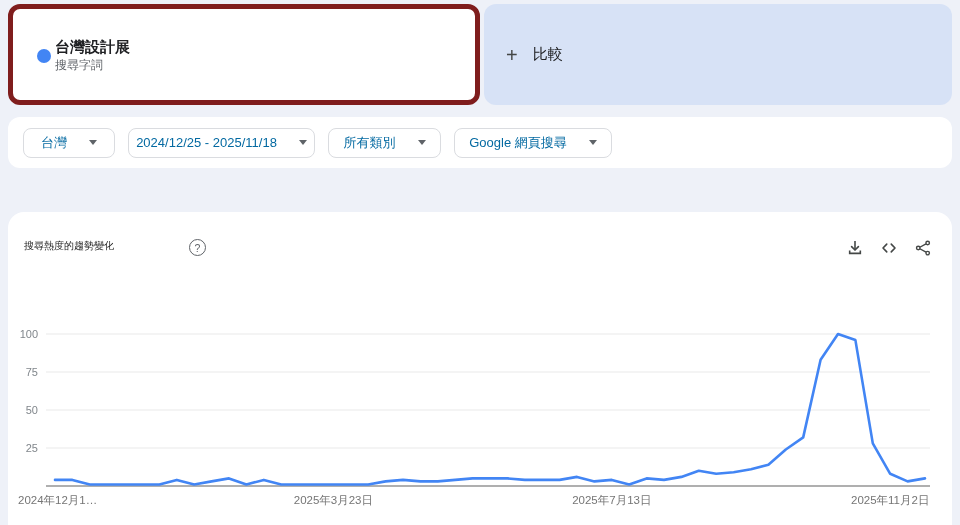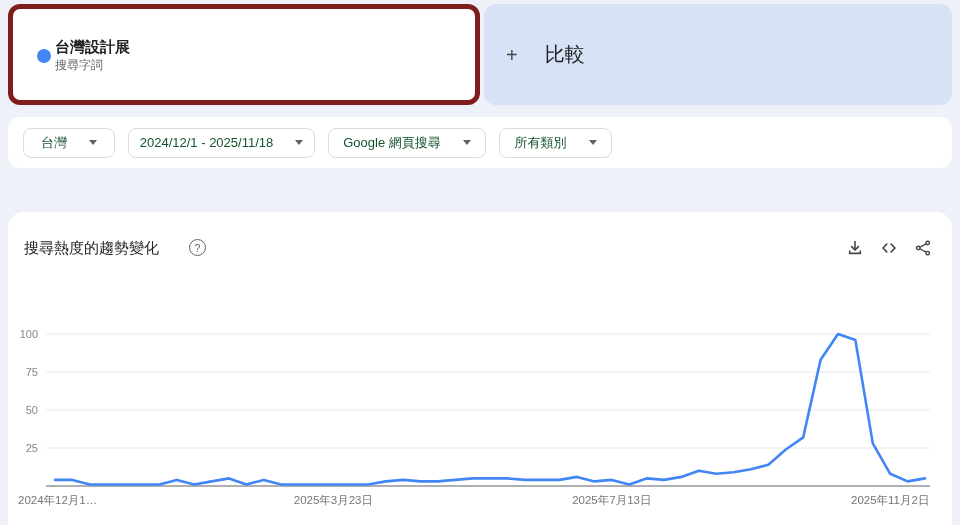--- a/index.html
+++ b/index.html
@@ -13,40 +13,40 @@
   .term-dot { position:absolute; left:24px; top:40px; width:14px; height:14px;
     border-radius:50%; background:#4285f4; }
   .term-text { position:absolute; left:42px; top:28px; }
   .term-title { font-size:15px; font-weight:700; color:#202124; line-height:20px; }
   .term-sub { font-size:12px; color:#5f6368; line-height:16px; margin-top:0; }
 
   .compare-card { position:absolute; left:484px; top:4px; width:468px; height:101px;
     background:#d7e2f6; border-radius:12px; display:flex; align-items:center;
     padding-left:22px; cursor:pointer; }
   .compare-plus { font-size:20px; color:#444746; font-weight:400; line-height:20px; }
-  .compare-label { font-size:20px; color:#202124; margin-left:27px; }
+  .compare-label { font-size:15px; color:#202124; margin-left:15px; }
 
   
   .filter-bar { position:absolute; left:8px; top:117px; width:944px; height:51px;
     background:#ffffff; border-radius:12px; display:flex; align-items:center;
     padding-left:15px; gap:13px; }
   .pill { height:30px; background:#fff; border:1px solid #dadce0; border-radius:8px;
     display:flex; align-items:center; justify-content:center; gap:22px;
-    font-size:13px; color:#14532d; cursor:pointer; }
+    font-size:13px; color:#0369a1; cursor:pointer; }
   .pill-region { width:92px; }
   .pill-date { width:187px; }
   .pill-category { width:113px; }
   .pill-search-type { width:158px; }
   .caret { width:0; height:0; border-left:4px solid transparent;
     border-right:4px solid transparent; border-top:5px solid #5f6368; }
 
   
   .chart-card { position:absolute; left:8px; top:212px; width:944px; height:313px;
     background:#ffffff; border-radius:16px 16px 0 0; }
-  .chart-title { position:absolute; left:16px; top:27px; font-size:15px;
+  .chart-title { position:absolute; left:16px; top:27px; font-size:10px;
     font-weight:500; color:#1f1f1f; }
   .help-icon { position:absolute; left:181px; top:27px; width:17px; height:17px;
     border:1.5px solid #5f6368; border-radius:50%; display:flex; align-items:center;
     justify-content:center; font-size:10.5px; color:#5f6368; cursor:pointer; }
   .chart-toolbar { position:absolute; right:17px; top:24px; display:flex; gap:10px; }
   .icon-btn { width:24px; height:24px; display:flex; align-items:center;
     justify-content:center; cursor:pointer; background:none; border:none; }
   .icon-btn svg { display:block; }
   .chart-svg { position:absolute; left:0; top:100px; }
 </style>
@@ -67,29 +67,29 @@
     <span class="compare-plus">+</span>
     <span class="compare-label">比較</span>
   </div>
 
   <div class="filter-bar">
     <div class="pill pill-region">
       <span>台灣</span>
       <span class="caret"></span>
     </div>
     <div class="pill pill-date">
-      <span>2024/12/1 - 2025/11/18</span>
+      <span>2024/12/25 - 2025/11/18</span>
+      <span class="caret"></span>
+    </div>
+    <div class="pill pill-category">
+      <span>所有類別</span>
       <span class="caret"></span>
     </div>
     <div class="pill pill-search-type">
       <span>Google 網頁搜尋</span>
-      <span class="caret"></span>
-    </div>
-    <div class="pill pill-category">
-      <span>所有類別</span>
       <span class="caret"></span>
     </div>
   </div>
 
   <div class="chart-card">
     <div class="chart-title">搜尋熱度的趨勢變化</div>
     <div class="help-icon">?</div>
 
     <div class="chart-toolbar">
       <button class="icon-btn" title="">

